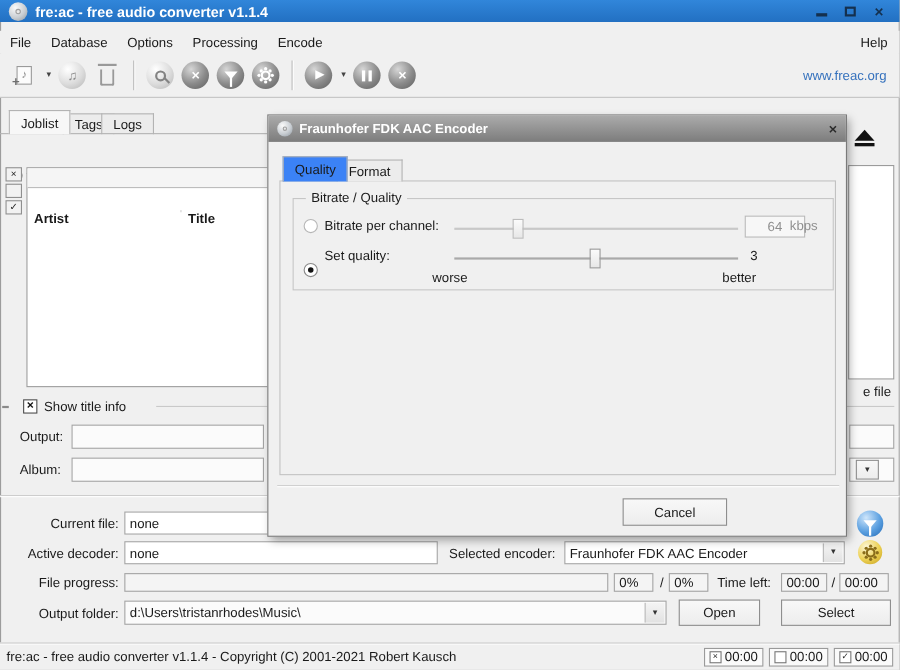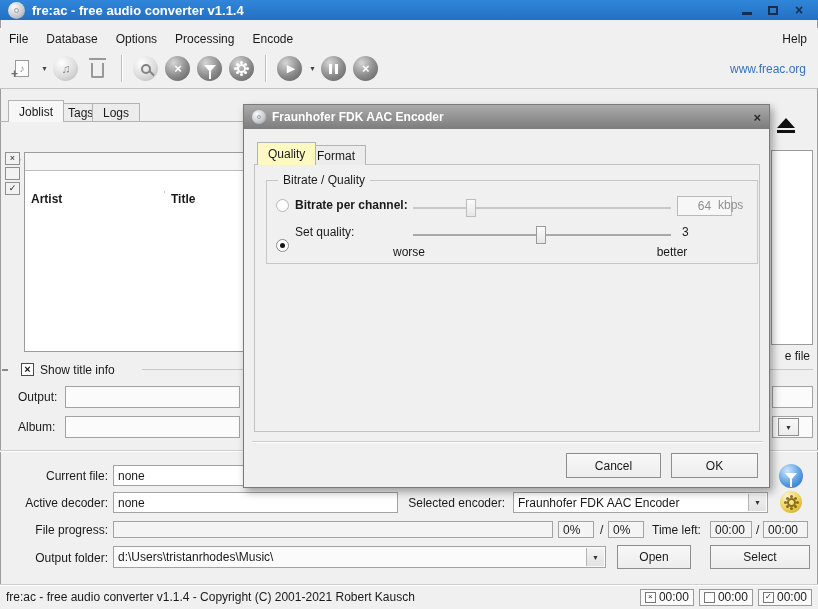--- a/index.html
+++ b/index.html
@@ -270,41 +270,40 @@
   </div>
 
   <div class="dialog">
     <div class="dlg-title">
       <span class="cd small"></span>
       <span>Fraunhofer FDK AAC Encoder</span>
       <span class="dlg-close">×</span>
     </div>
 
     <div class="dlg-panel"></div>
-    <div class="tab active" style="left:13px;top:37px;height:23px;background:#fef9c3;">Quality</div>
+    <div class="tab active" style="left:13px;top:37px;height:23px;background:#3b82f6;">Quality</div>
     <div class="tab" style="left:62px;top:40px;height:20px;">Format</div>
 
     <div class="groupbox">
       <span class="grouplabel">Bitrate / Quality</span>
     </div>
 
     <div class="radio disabled abs" style="left:32px;top:94px;"></div>
-    <div class="abs" style="left:51px;top:93px;font-weight:bold;">Bitrate per channel:</div>
+    <div class="abs" style="left:51px;top:93px;">Bitrate per channel:</div>
     <div class="slider-track disabled" style="left:169px;top:102px;width:258px;"></div>
     <div class="slider-thumb disabled" style="left:222px;top:94px;"></div>
     <div class="sunken abs gray-text" style="left:433px;top:91px;width:55px;height:20px;justify-content:center;background:#f7f7f7;border-color:#b9b9b9;">64</div>
     <div class="abs gray-text" style="left:474px;top:93px;">kbps</div>
 
     <div class="radio checked abs" style="left:32px;top:121px;"></div>
     <div class="abs" style="left:51px;top:120px;">Set quality:</div>
     <div class="slider-track" style="left:169px;top:129px;width:258px;"></div>
     <div class="slider-thumb" style="left:292px;top:121px;"></div>
     <div class="abs" style="left:438px;top:120px;">3</div>
 
     <div class="abs" style="left:145px;top:140px;width:40px;text-align:center;">worse</div>
     <div class="abs" style="left:408px;top:140px;width:40px;text-align:center;">better</div>
 
     <div class="etch abs" style="left:8px;top:336px;width:511px;"></div>
     <div class="btn abs" style="left:322px;top:348px;width:95px;height:25px;">Cancel</div>
-    <div class="btn abs" style="left:427px;top:348px;width:87px;height:25px;">OK</div>
   </div>
 
 </div>
 
 </body></html>

